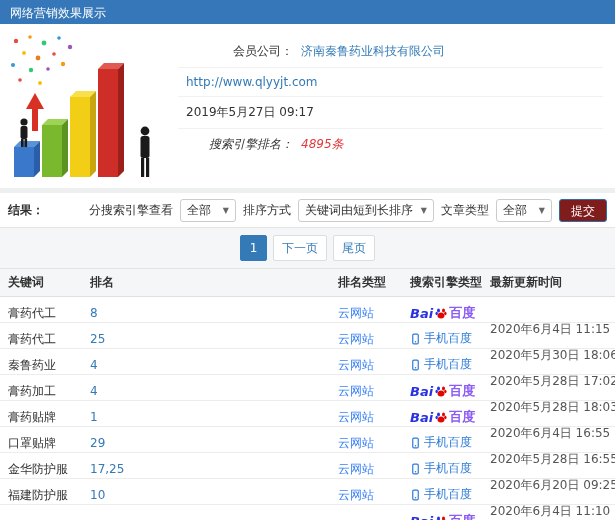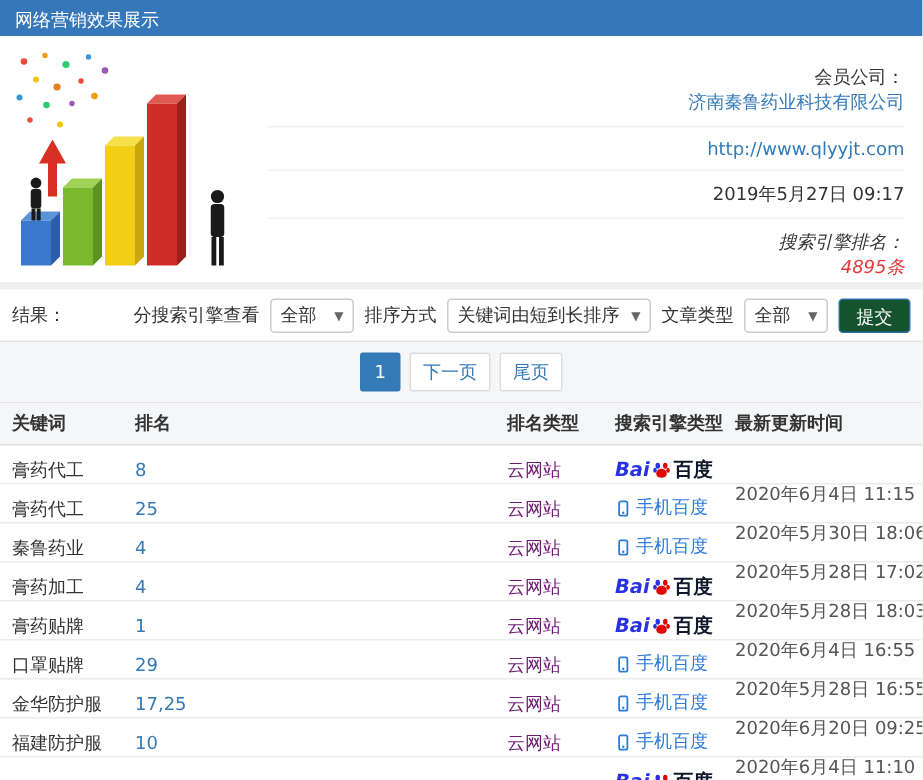--- a/index.html
+++ b/index.html
@@ -6,55 +6,55 @@
   html,body { width:615px; height:520px; overflow:hidden; }
   body {
     background:#eef0f0;
     font-family:"DejaVu Sans","Liberation Sans",sans-serif;
     font-size:12px; color:#333;
   }
   .titlebar { background:#3577b8; color:#fff; padding:5px 10px; font-size:12px; height:24px; }
   .info-panel { background:#fff; display:flex; padding:8px 0 10px; height:164px; }
   .art { width:178px; display:flex; align-items:center; justify-content:center; }
   .fields { flex:1; padding:4px 12px 0 0; }
-  .info-row { display:flex; align-items:flex-end; padding:7px 0; border-bottom:1px solid #f1f1f1;flex-direction:column; }
+  .info-row { display:flex; align-items:flex-start; padding:7px 0; border-bottom:1px solid #f1f1f1; }
   .info-row:last-child { border-bottom:none;font-style:italic; }
   .info-label { width:115px; text-align:right; color:#333; white-space:nowrap; }
   .info-value { margin-left:8px; white-space:nowrap; }
   .info-value.link { color:#337ab7; cursor:pointer; }
   .info-value.text { color:#333; }
   .info-value.highlight { color:#e4393c; }
   .filters { background:#fff; margin-top:5px; border-bottom:1px solid #e4e4e4;
              display:flex; align-items:center; gap:7px; padding:6px 8px; height:35px; white-space:nowrap; }
-  .result-label { font-weight:normal; margin-right:auto; }
+  .result-label { font-weight:bold; margin-right:auto; }
   .f-label { color:#333; }
   .fake-select { display:inline-flex; align-items:center; justify-content:space-between;
                  border:1px solid #ccc; background:#fff; border-radius:3px; padding:3px 6px;
                  height:23px; cursor:pointer; }
   .sel-sm { width:56px; }
   .sel-lg { width:136px; }
   .caret { font-size:8px; color:#666; margin-left:4px; }
-  .submit-btn { background:#14532d; color:#fff; border:1px solid #2e6da4; border-radius:3px;
+  .submit-btn { background:#7f1d1d; color:#fff; border:1px solid #2e6da4; border-radius:3px;
                 padding:3px 11px; height:23px; font-size:12px; cursor:pointer; }
   .pager { background:#f5f6f7; display:flex; justify-content:center; align-items:center; gap:6px;
            padding:7px 0; border-bottom:1px solid #e4e4e4; height:41px; }
   .page-btn { min-width:27px; height:26px; display:inline-flex; align-items:center; justify-content:center;
               border:1px solid #ddd; background:#fff; color:#337ab7; border-radius:2px; padding:0 8px; cursor:pointer; }
   .page-btn.active { background:#337ab7; border-color:#337ab7; color:#fff; }
   .rtable { background:#fff; }
   .t-row { display:grid; grid-template-columns:82px 248px 72px 80px 1fr; align-items:center;
            border-bottom:1px solid #ececec; height:26px; }
   .t-head { background:#f5f6f7; font-weight:bold; height:28px; border-bottom:1px solid #e0e0e0; }
   .cell { padding:0 8px; white-space:nowrap; overflow:hidden; }
   .rank { color:#337ab7; cursor:pointer; }
-  .rtype { color:#701a75; }
+  .rtype { color:#3b82f6; }
   .time { color:#555;margin-top:32px; }
   .baidu-logo { display:inline-flex; align-items:center; gap:1px; font-weight:bold; font-size:13px; }
   .b-bai { color:#2932e1; font-style:italic; }
-  .b-du { color:#0f172a;font-family:Liberation Serif, serif; }
+  .b-du { color:#8b5cf6;font-family:Liberation Serif, serif; }
   .paw { margin:0 1px; }
   .mobile-baidu { display:inline-flex; align-items:center; gap:3px; color:#2d7bd8; }
 </style>
 </head>
 <body>
 
 <div class="titlebar">
   <span>网络营销效果展示</span>
 </div>
 

